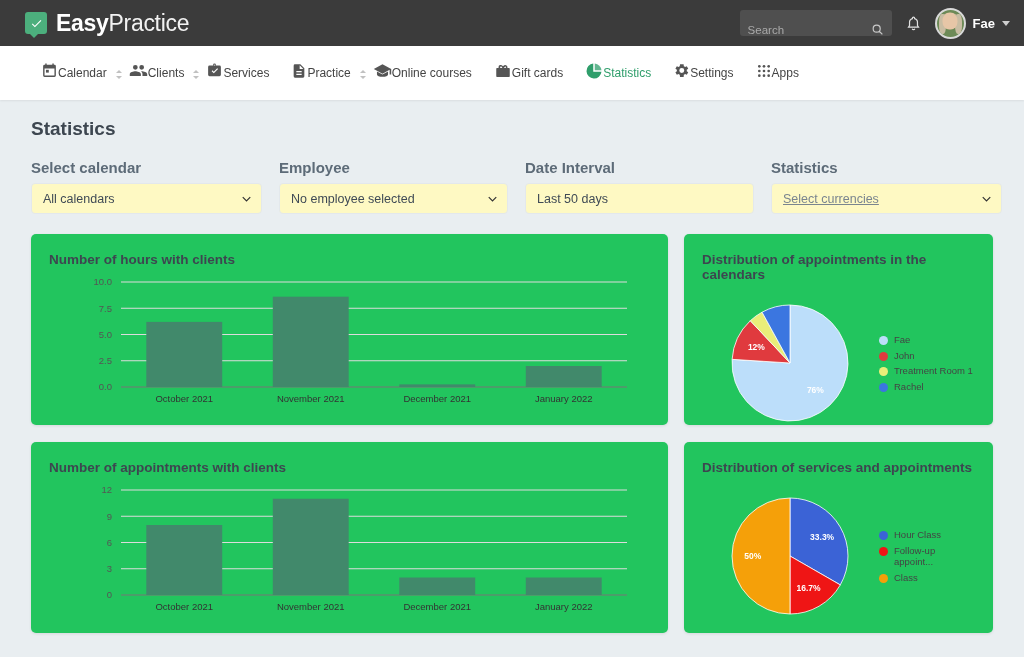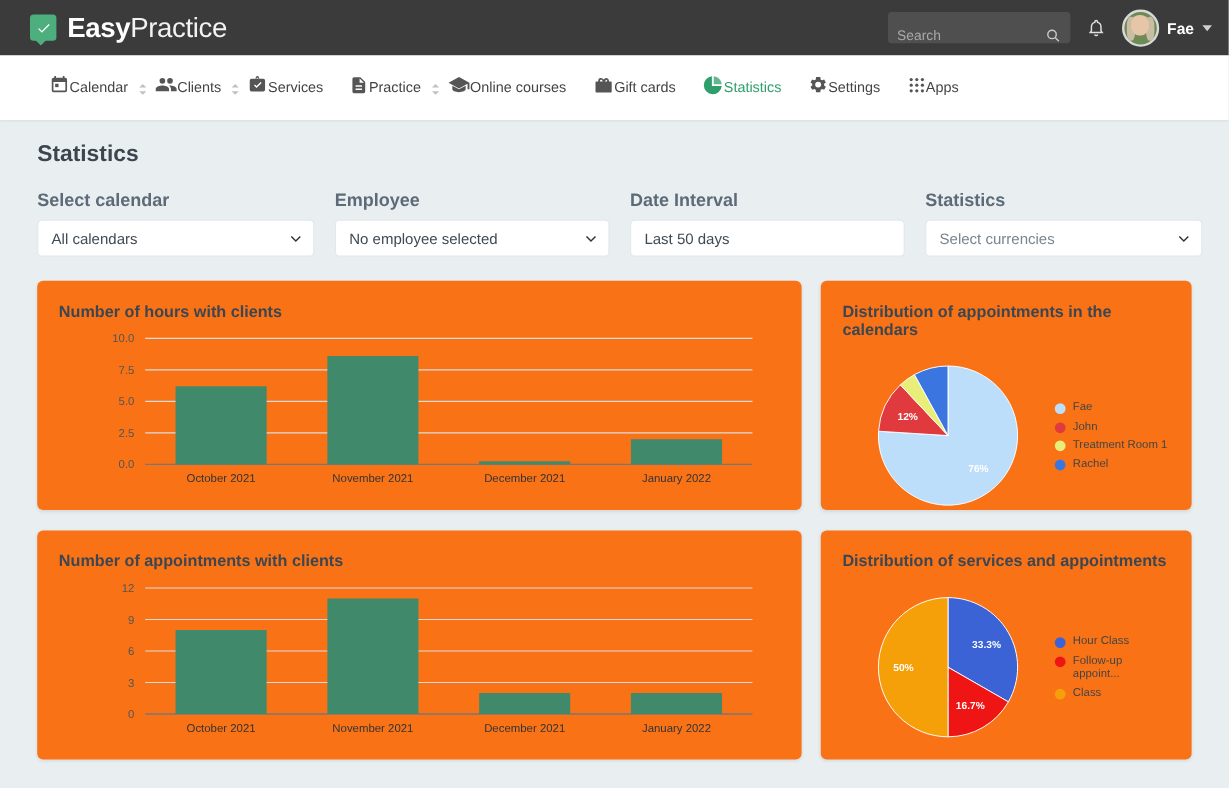--- a/index.html
+++ b/index.html
@@ -97,36 +97,36 @@
   .nav-updown i.dn { border-top: 3px solid #777; }
 
   
   .page { padding: 18px 31px 0 31px; }
   .page-title { font-size: 19px; font-weight: 700; color: #3d4650; margin-bottom: 19px; }
 
   .filters { display: flex; gap: 17px; margin-bottom: 20px; }
   .filter { display: flex; flex-direction: column; }
   .filter-label { font-size: 15px; font-weight: 700; color: #5d6b78; margin-bottom: 7px; }
   .filter-ctl {
-    height: 31px; background: #ffffff; border: 1px solid #e3e8ec; border-radius: 4px;
+    height: 31px; background: #fef9c3; border: 1px solid #e3e8ec; border-radius: 4px;
     display: flex; align-items: center; padding: 0 11px; position: relative;
     font-size: 12.5px; color: #3f4a55;
   }
   .filter-ctl .chev {
     position: absolute; right: 10px; width: 9px; height: 6px;
   }
   .f1 { width: 231px; } .f2 { width: 229px; }
   .f3 { width: 229px; } .f4 { width: 231px; }
 
   
   .grid { display: flex; gap: 16px; }
   .col-left { width: 637px; }
   .col-right { width: 311px; }
   .card {
-    background: #f97316; border-radius: 5px; box-shadow: 0 1px 3px rgba(0,0,0,0.09);
+    background: #22c55e; border-radius: 5px; box-shadow: 0 1px 3px rgba(0,0,0,0.09);
     margin-bottom: 17px; padding: 18px 18px 10px 18px;
   }
   .card-title { font-size: 13.5px; font-weight: 700; color: #3d4650; margin-bottom: 6px; }
   .card-bar { height: 191px; }
   .card-pie { height: 191px; }
 
   .chart-area { position: relative; width: 100%; height: 152px; }
   .chart-area svg { display: block; }
   .ax-lbl { font-size: 9.5px; fill: #555; font-family: "Liberation Sans", sans-serif; }
   .ax-cat { font-size: 9.5px; fill: #333; font-family: "Liberation Sans", sans-serif; }
@@ -309,21 +309,21 @@
     </div>
     <div class="filter">
       <div class="filter-label">Date Interval</div>
       <div class="filter-ctl f3">
         <span>Last 50 days</span>
       </div>
     </div>
     <div class="filter">
       <div class="filter-label">Statistics</div>
       <div class="filter-ctl f4">
-        <span style="color:#7a858f;">Select currencies</span>
+        <span style="color:#7a858f;text-decoration:underline;">Select currencies</span>
         <svg class="chev" viewBox="0 0 12 8">
             <path fill="none" stroke="#333" stroke-width="1.6" d="M1 1.5 6 6.5 11 1.5"></path>
           </svg>
       </div>
     </div>
   </div>
 
   <div class="grid">
     <div class="col-left">
 

